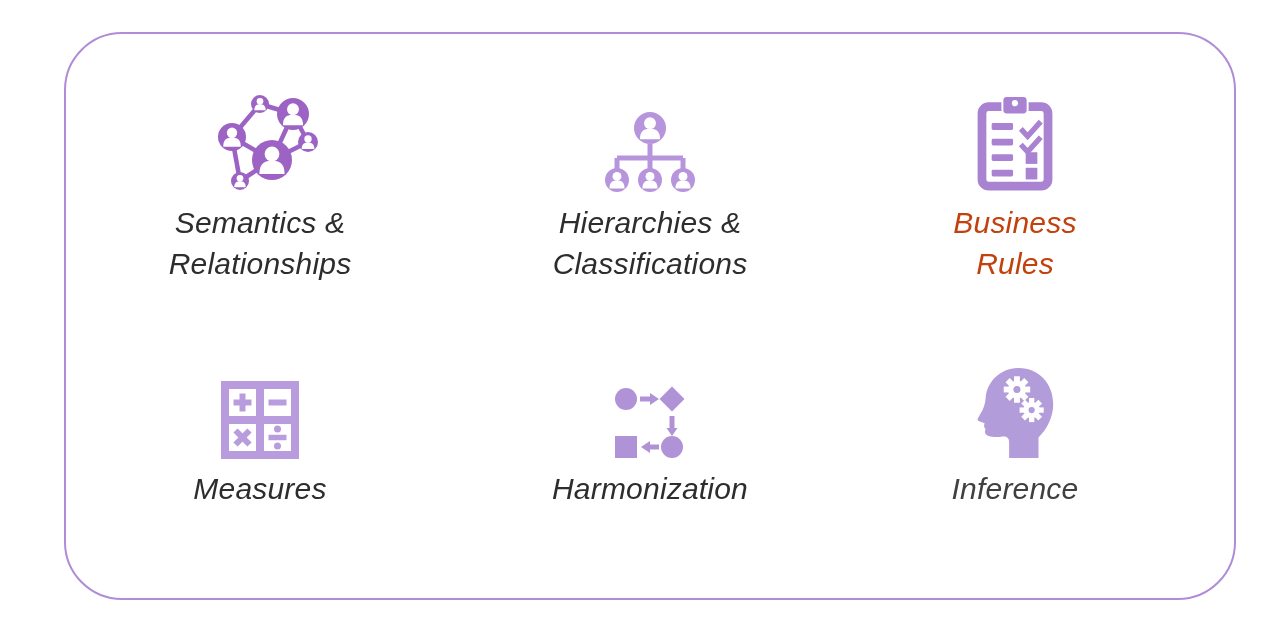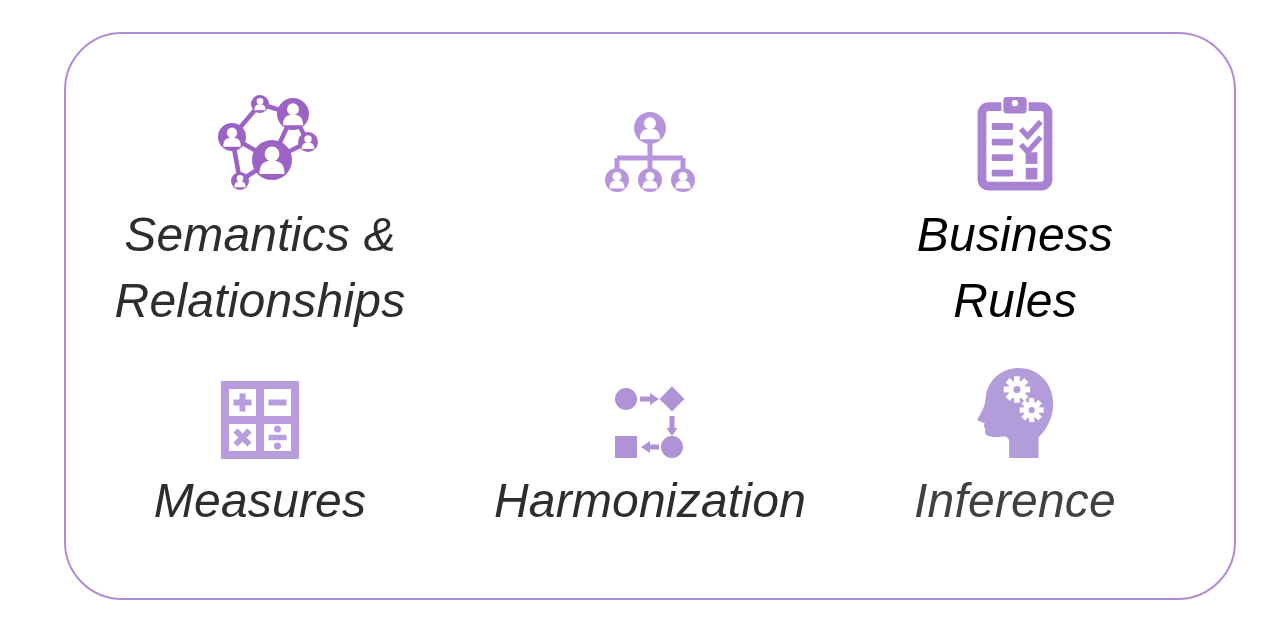--- a/index.html
+++ b/index.html
@@ -13,21 +13,21 @@
   .cell{position:absolute;width:380px;display:flex;flex-direction:column;align-items:center;}
   .row1{top:80px;}
   .row2{top:364px;}
   .c1{left:70px;}
   .c2{left:460px;}
   .c3{left:825px;}
   .icon-box{display:flex;align-items:flex-end;justify-content:center;}
   .row1 .icon-box{height:114px;}
   .row2 .icon-box{height:96px;}
   .label{
-    margin-top:8px;font-style:italic;font-size:48px;line-height:1.38;
+    margin-top:8px;font-style:italic;font-size:30px;line-height:1.38;
     text-align:center;white-space:pre-line;letter-spacing:0.2px;
   }
   svg{display:block;}
 </style>
 </head>
 <body>
 
 <svg width="0" height="0" style="position:absolute" aria-hidden="true">
   <defs>
     <g id="person-glyph">
@@ -88,20 +88,22 @@
           <circle cx="13" cy="70" r="12"></circle>
           <circle cx="46" cy="70" r="12"></circle>
           <circle cx="79" cy="70" r="12"></circle>
         </g>
         <use href="#person-glyph" transform="translate(30,2) scale(1.6)"></use>
         <use href="#person-glyph" transform="translate(1,58) scale(1.2)"></use>
         <use href="#person-glyph" transform="translate(34,58) scale(1.2)"></use>
         <use href="#person-glyph" transform="translate(67,58) scale(1.2)"></use>
       </svg>
     </div>
+    <div class="label" style="color: rgb(45, 45, 45);">Hierarchies &amp;
+Classifications</div>
   </div>
 
   <div class="cell row1 c3">
     <div class="icon-box">
       <svg width="86" height="101" viewBox="0 0 88 104" style="color: rgb(170, 130, 210);">
         <rect x="10" y="14" width="68" height="82" rx="7" fill="#fff" stroke="currentColor" stroke-width="9"></rect>
         <rect x="31" y="3" width="26" height="19" rx="4.5" fill="currentColor" stroke="#fff" stroke-width="2"></rect>
         <circle cx="44" cy="10.5" r="3.2" fill="#fff"></circle>
         <g fill="currentColor">
           <rect x="20" y="31" width="22" height="7" rx="1.5"></rect>
@@ -110,21 +112,21 @@
           <rect x="20" y="79" width="22" height="7" rx="1.5"></rect>
           <rect x="55" y="61" width="12" height="12"></rect>
           <rect x="55" y="77" width="12" height="12"></rect>
         </g>
         <g stroke="currentColor" stroke-width="5.5" fill="none">
           <path d="M50,37 l7,7.5 l13.5,-15"></path>
           <path d="M50,53 l7,7.5 l13.5,-15"></path>
         </g>
       </svg>
     </div>
-    <div class="label" style="color: #000000;">Business
+    <div class="label" style="color: #c2410c;">Business
 Rules</div>
   </div>
 
   <div class="cell row2 c1">
     <div class="icon-box">
       <svg width="80" height="80" viewBox="0 0 80 80" style="color: rgb(184, 156, 221);">
         <g stroke="currentColor" stroke-width="8" fill="none">
           <rect x="5" y="5" width="70" height="70"></rect>
           <line x1="40" y1="5" x2="40" y2="75"></line>
           <line x1="5" y1="40" x2="75" y2="40"></line>

